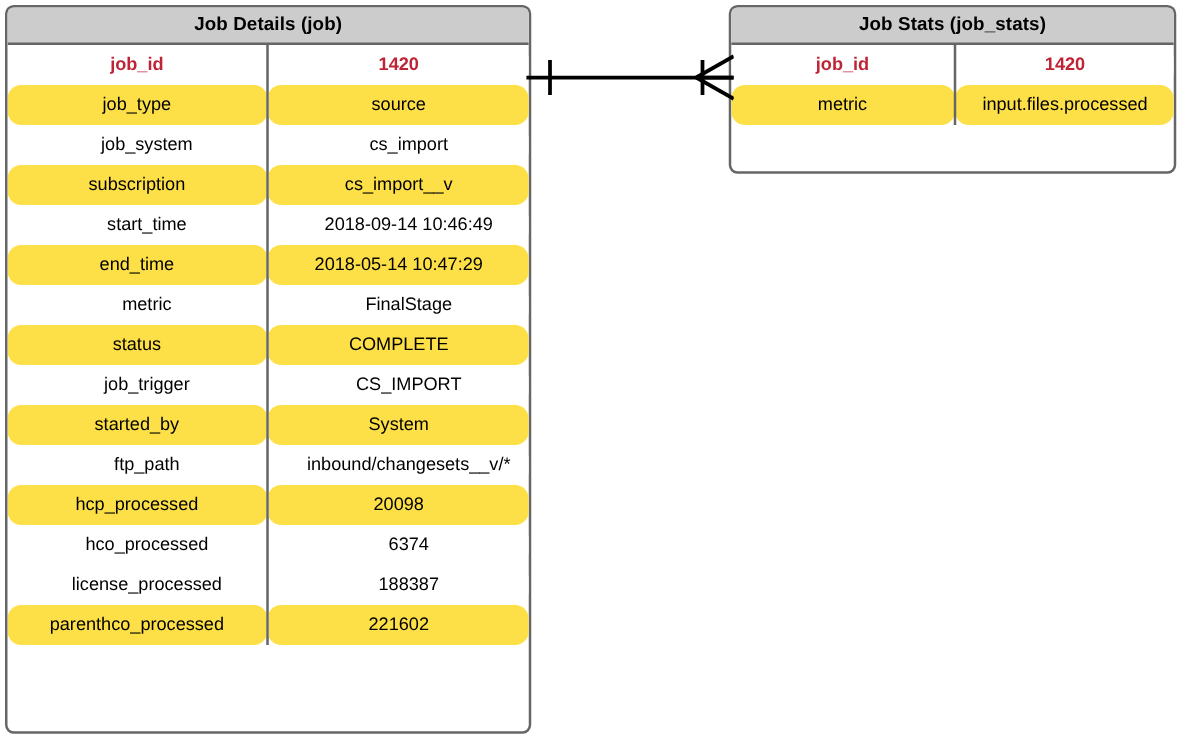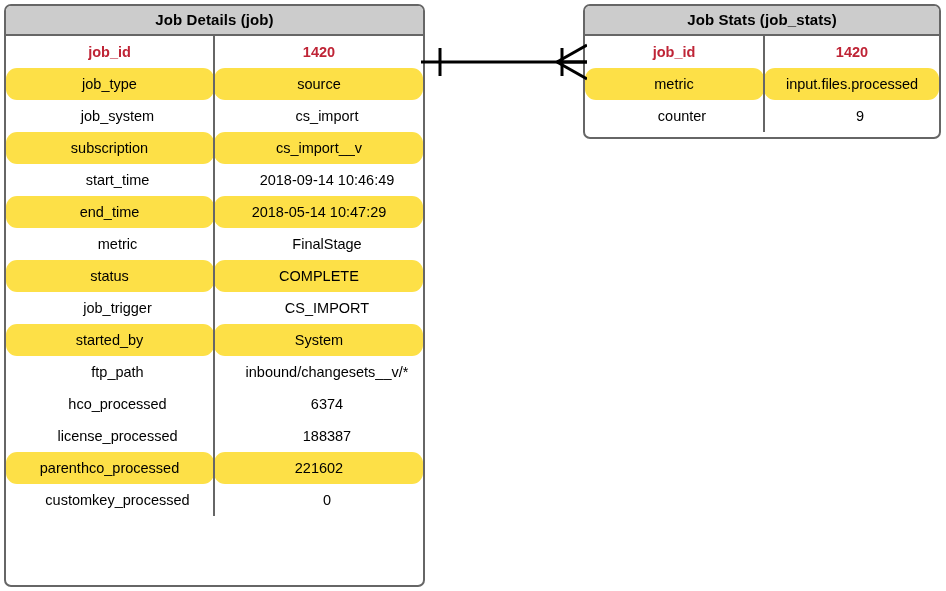--- a/index.html
+++ b/index.html
@@ -153,56 +153,52 @@
           <td class="col-value">CS_IMPORT</td>
         </tr>
         <tr class="stripe">
           <td class="col-name">started_by</td>
           <td class="col-value">System</td>
         </tr>
         <tr class="plain">
           <td class="col-name">ftp_path</td>
           <td class="col-value">inbound/changesets__v/*</td>
         </tr>
+        <tr class="stripe">
+          <td class="col-name">hcp_processed</td>
+          <td class="col-value">20098</td>
+        </tr>
         <tr class="plain">
           <td class="col-name">hco_processed</td>
           <td class="col-value">6374</td>
         </tr>
         <tr class="plain">
           <td class="col-name">license_processed</td>
           <td class="col-value">188387</td>
         </tr>
         <tr class="stripe">
           <td class="col-name">parenthco_processed</td>
           <td class="col-value">221602</td>
-        </tr>
-        <tr class="plain">
-          <td class="col-name">customkey_processed</td>
-          <td class="col-value">0</td>
         </tr>
       </tbody>
     </table>
   </div>
 
   <div class="entity" id="entity-job-stats">
     <div class="entity-title">Job Stats (job_stats)</div>
     <table class="entity-rows">
       <tbody>
         <tr class="key-row">
           <td class="col-name">job_id</td>
           <td class="col-value">1420</td>
         </tr>
         <tr class="stripe">
           <td class="col-name">metric</td>
           <td class="col-value">input.files.processed</td>
         </tr>
-        <tr class="plain">
-          <td class="col-name">counter</td>
-          <td class="col-value">9</td>
-        </tr>
       </tbody>
     </table>
   </div>
 
   <svg class="relationship" viewBox="0 0 166 46">
 
     <line x1="0" y1="22" x2="166" y2="22" stroke="#000000" stroke-width="3"></line>
 
     <line x1="19" y1="8" x2="19" y2="36" stroke="#000000" stroke-width="3"></line>
 

